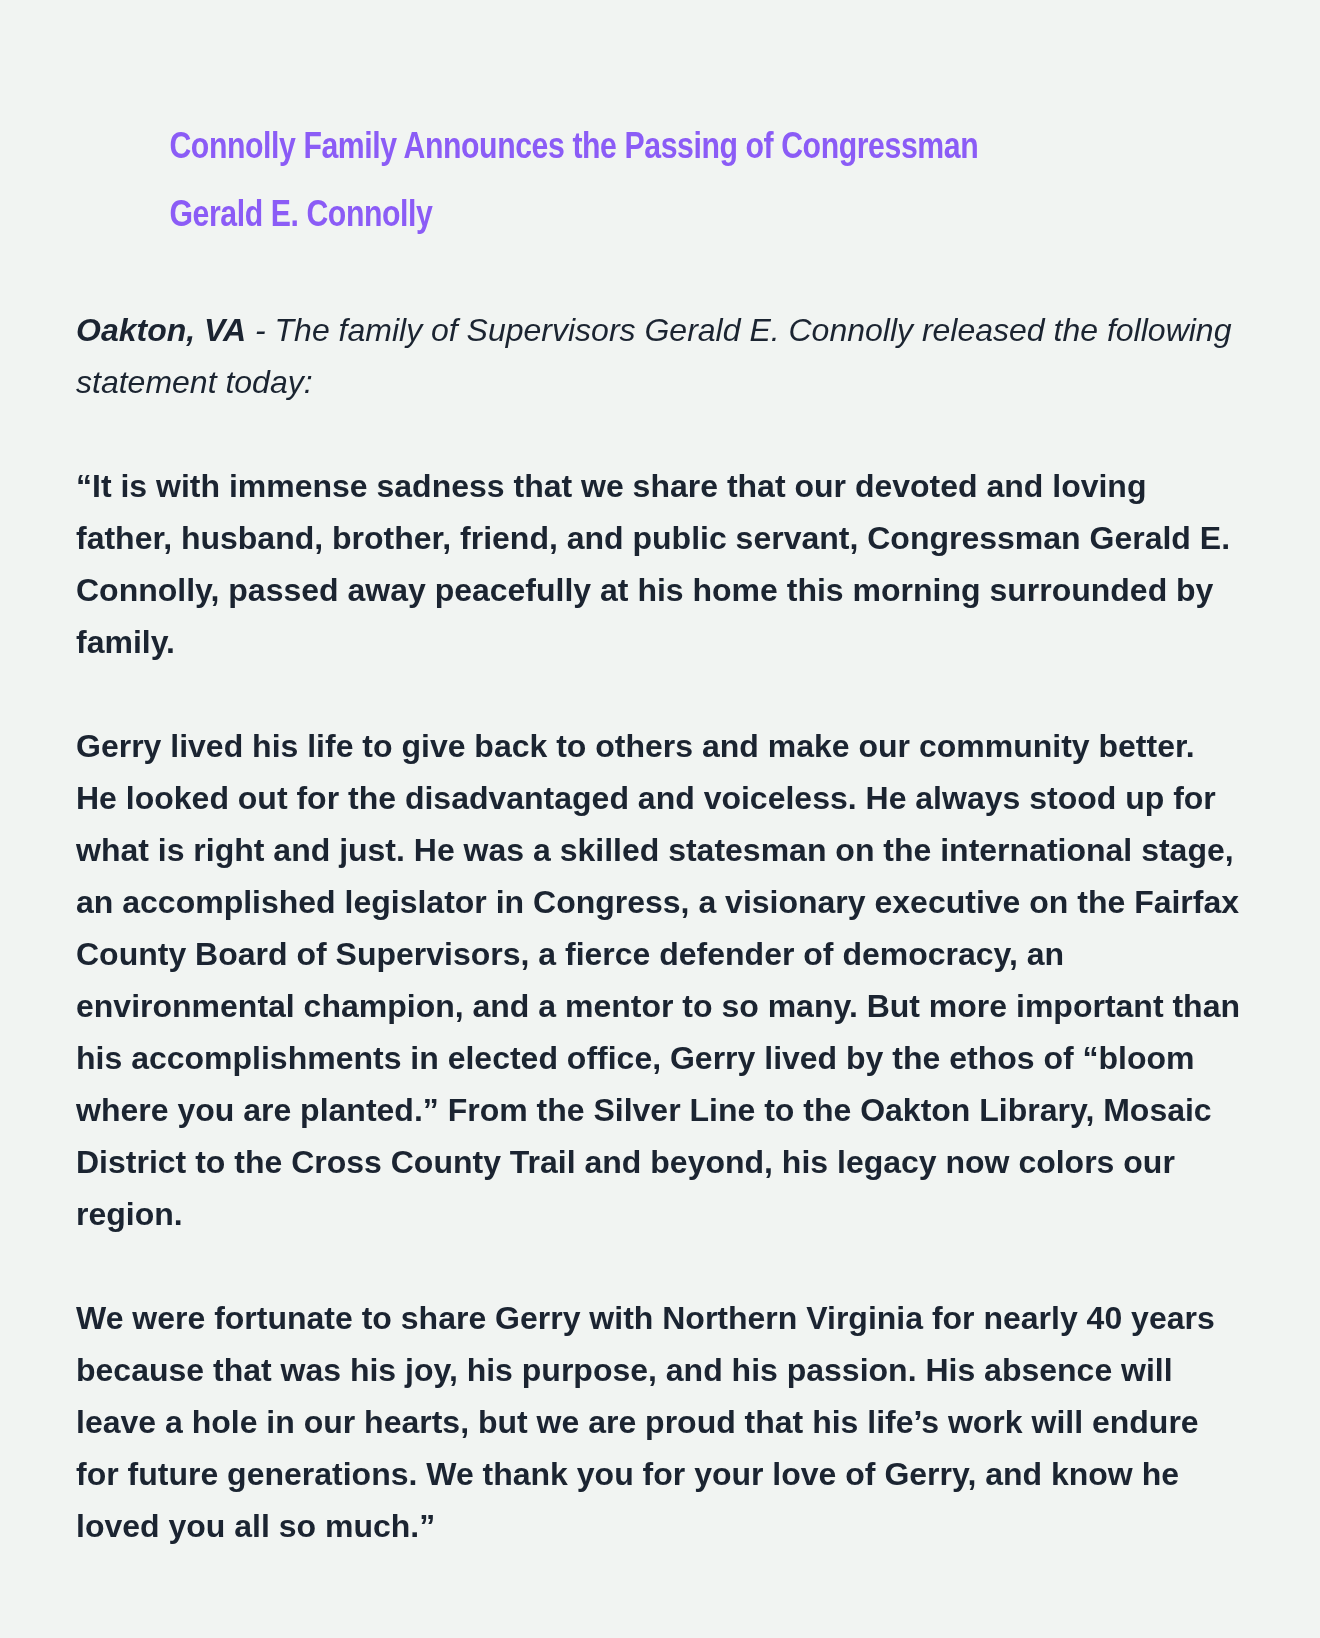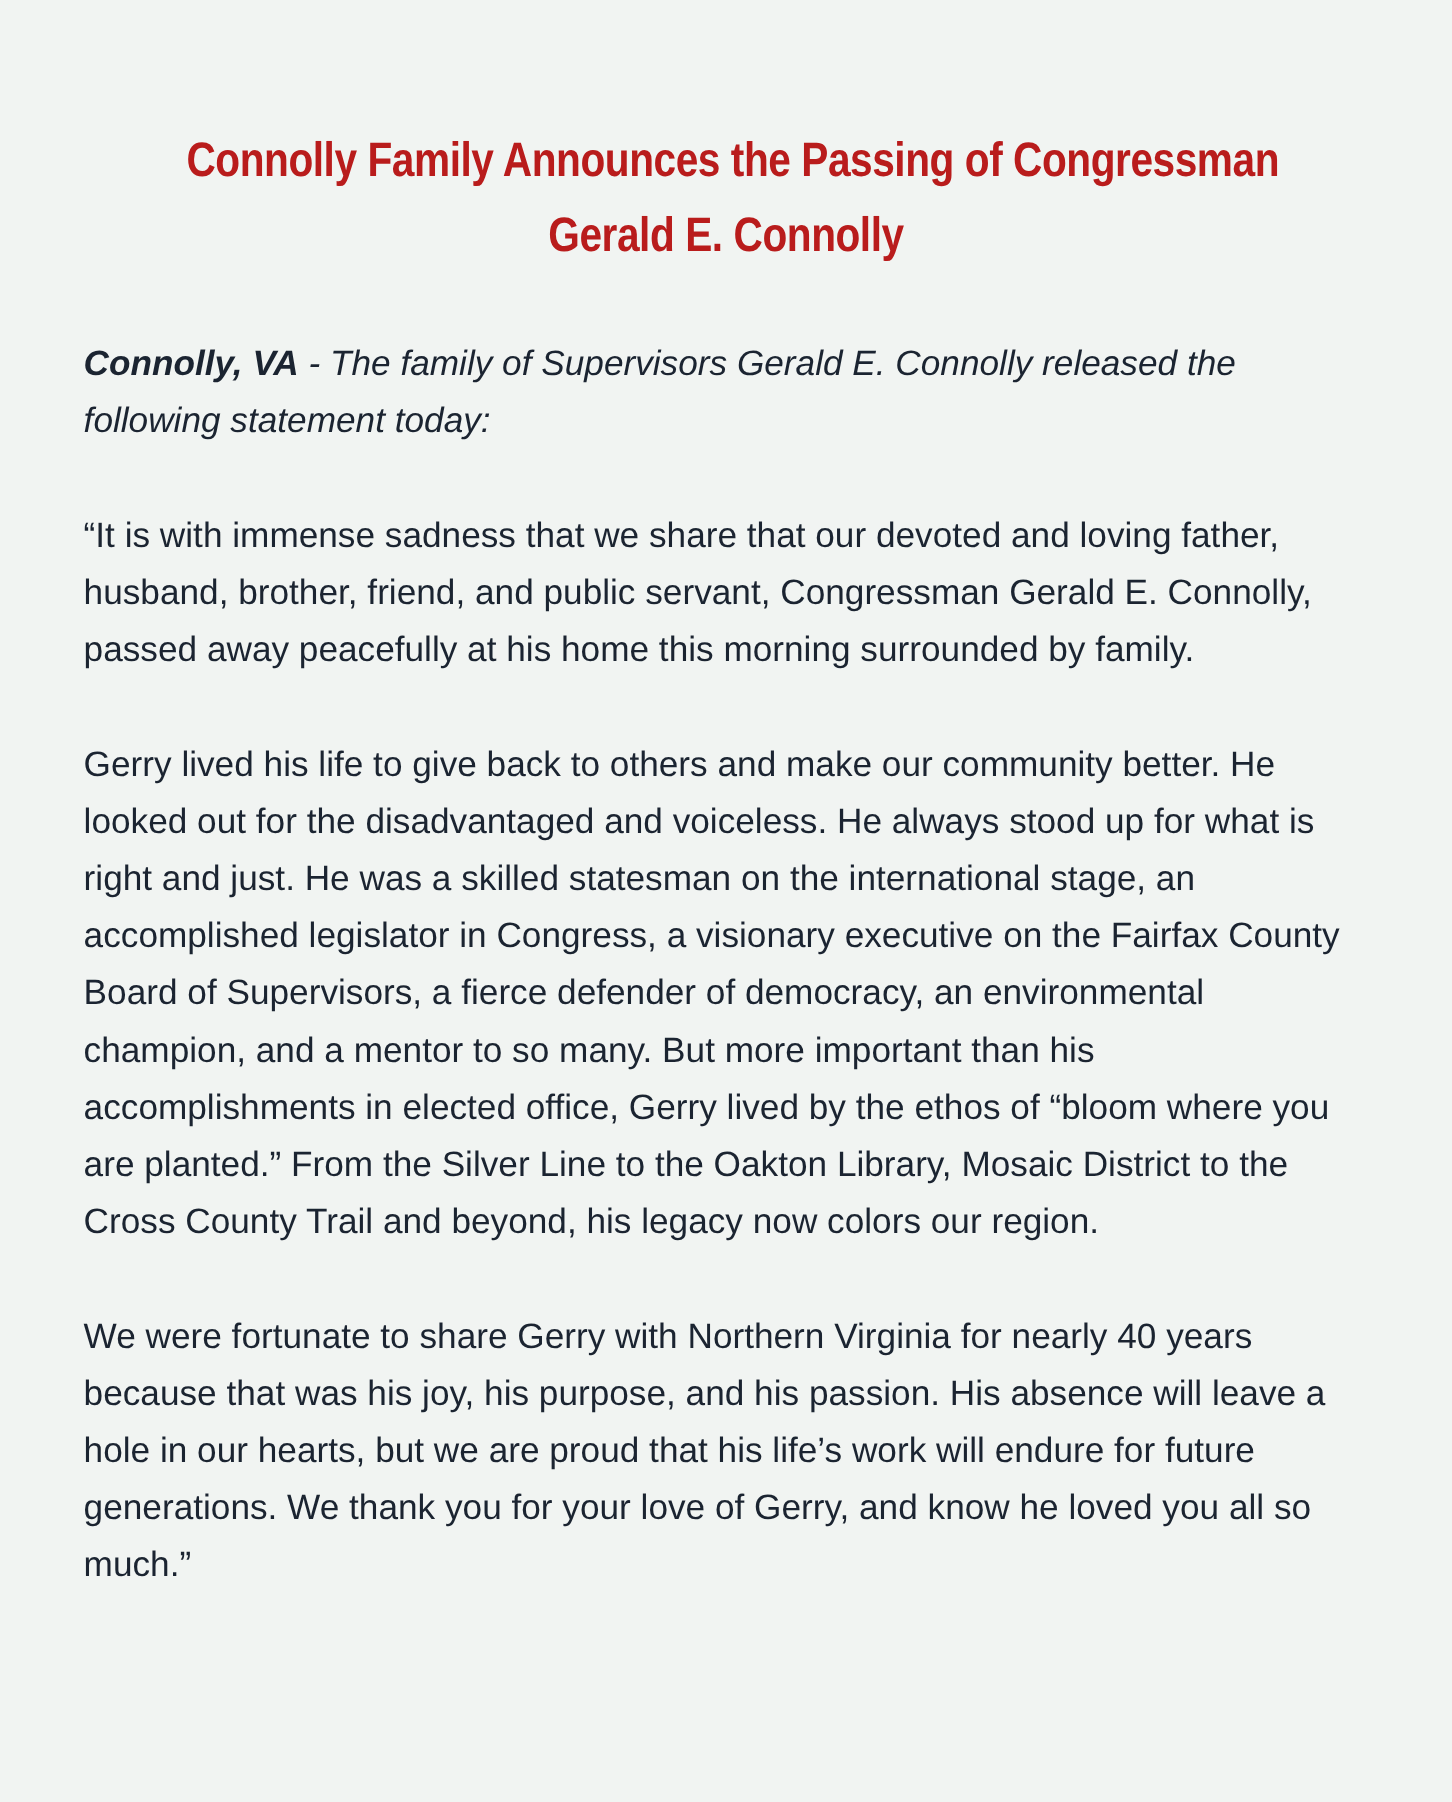--- a/index.html
+++ b/index.html
@@ -15,25 +15,25 @@
     overflow: hidden;
   }
   .article {
     padding: 0 76px;
     box-sizing: border-box;
     width: 1320px;
   }
   h1.page-title {
     margin: 112px 0 0 0;
     padding: 0;
-    font-size: 44px;
+    font-size: 36px;
     line-height: 68px;
     font-weight: bold;
-    text-align: center;
-    color: #b91c1c;
+    text-align: left;
+    color: #8b5cf6;
     font-stretch: condensed;
     letter-spacing: -0.5px;
   }
   .title-line {
     display: block;
     white-space: nowrap;
     transform: scaleX(0.84);
     transform-origin: 50% 50%;
   }
   .dateline {
@@ -43,34 +43,34 @@
     font-style: italic;
   }
   .dateline .location {
     font-weight: bold;
     font-style: italic;
   }
   p.body-paragraph {
     margin: 0 0 52px 0;
     font-size: 32px;
     line-height: 52px;
-    font-weight: normal;
+    font-weight: bold;
   }
 </style>
 </head>
 <body>
 
 <div class="article">
 
   <h1 class="page-title">
     <span class="title-line">Connolly Family Announces the Passing of Congressman</span>
     <span class="title-line">Gerald E. Connolly</span>
   </h1>
 
-  <p class="dateline"><span class="location">Connolly, VA</span><span> - The family of Supervisors Gerald E. Connolly released the following statement today:</span></p>
+  <p class="dateline"><span class="location">Oakton, VA</span><span> - The family of Supervisors Gerald E. Connolly released the following statement today:</span></p>
 
   <p class="body-paragraph">“It is with immense sadness that we share that our devoted and loving father, husband, brother, friend, and public servant, Congressman Gerald E. Connolly, passed away peacefully at his home this morning surrounded by family.</p>
 
   <p class="body-paragraph">Gerry lived his life to give back to others and make our community better. He looked out for the disadvantaged and voiceless. He always stood up for what is right and just. He was a skilled statesman on the international stage, an accomplished legislator in Congress, a visionary executive on the Fairfax County Board of Supervisors, a fierce defender of democracy, an environmental champion, and a mentor to so many. But more important than his accomplishments in elected office, Gerry lived by the ethos of “bloom where you are planted.” From the Silver Line to the Oakton Library, Mosaic District to the Cross County Trail and beyond, his legacy now colors our region.</p>
 
   <p class="body-paragraph">We were fortunate to share Gerry with Northern Virginia for nearly 40 years because that was his joy, his purpose, and his passion. His absence will leave a hole in our hearts, but we are proud that his life’s work will endure for future generations. We thank you for your love of Gerry, and know he loved you all so much.”</p>
 
 </div>
 
 </body></html>

